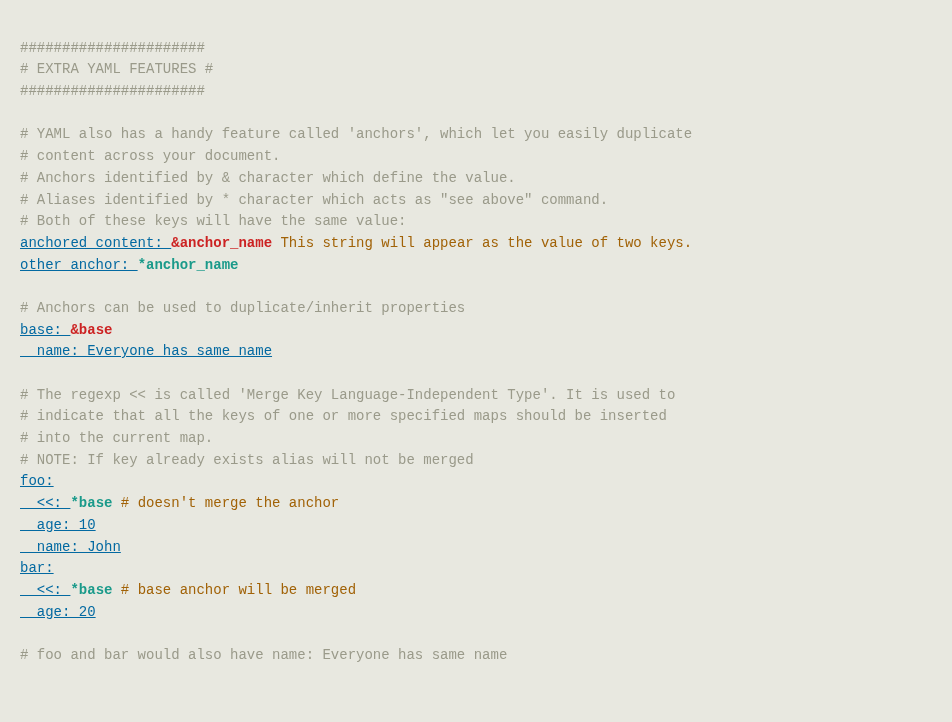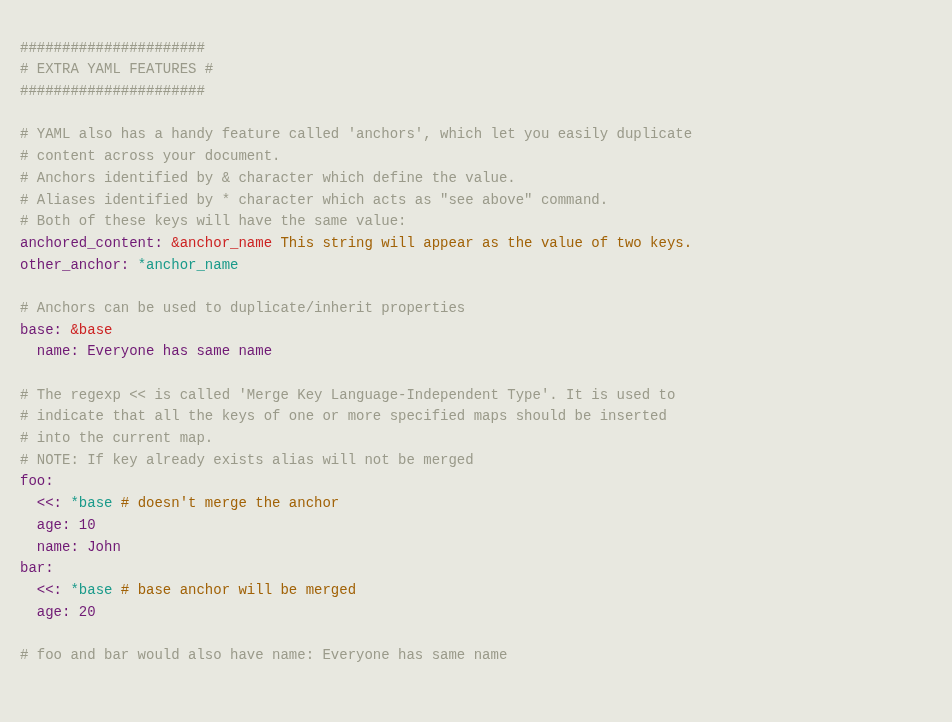--- a/index.html
+++ b/index.html
@@ -21,31 +21,32 @@
     .code-block {
       white-space: pre;
       color: #5a5a4a;
     }
 
     .comment {
       color: #9a9a8a;
     }
 
     .key {
-      color: #701a75;
+      color: #0369a1;
+      text-decoration: underline;
     }
 
     .anchor-def {
       color: #cc2222;
-      font-weight: normal;
+      font-weight: bold;
     }
 
     .anchor-ref {
       color: #1a9a8a;
-      font-weight: normal;
+      font-weight: bold;
     }
 
     .value-text {
       color: #a16207;
     }
 
     .line {
       display: block;
     }
 

